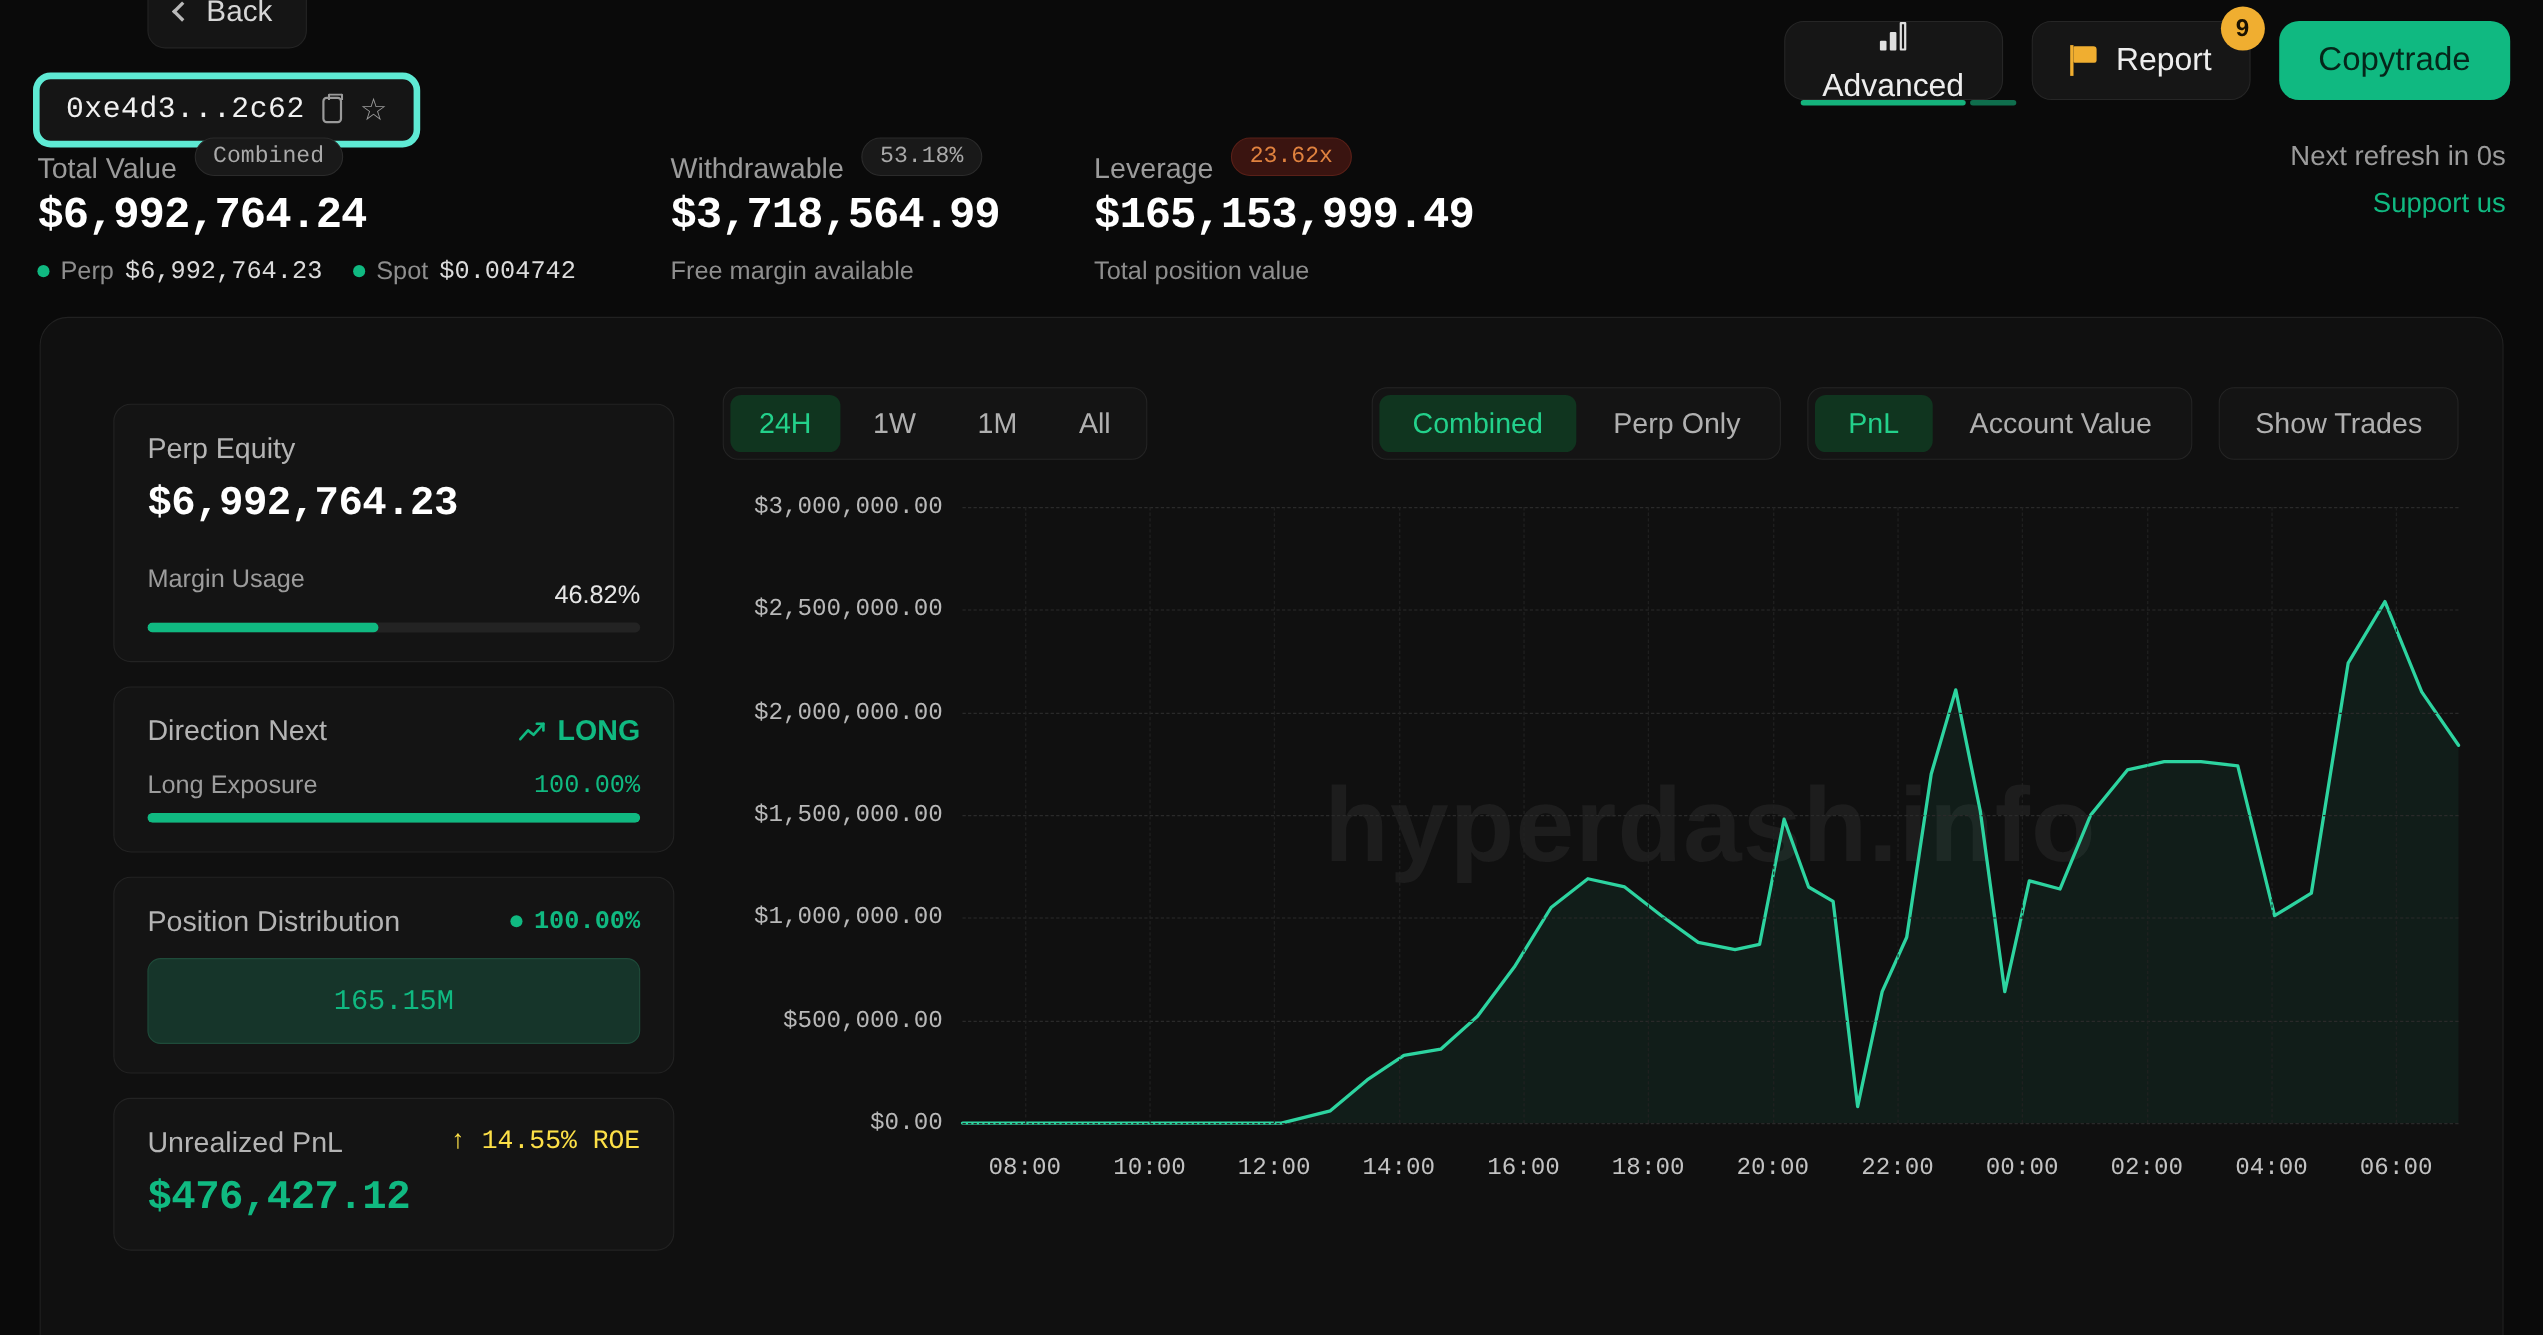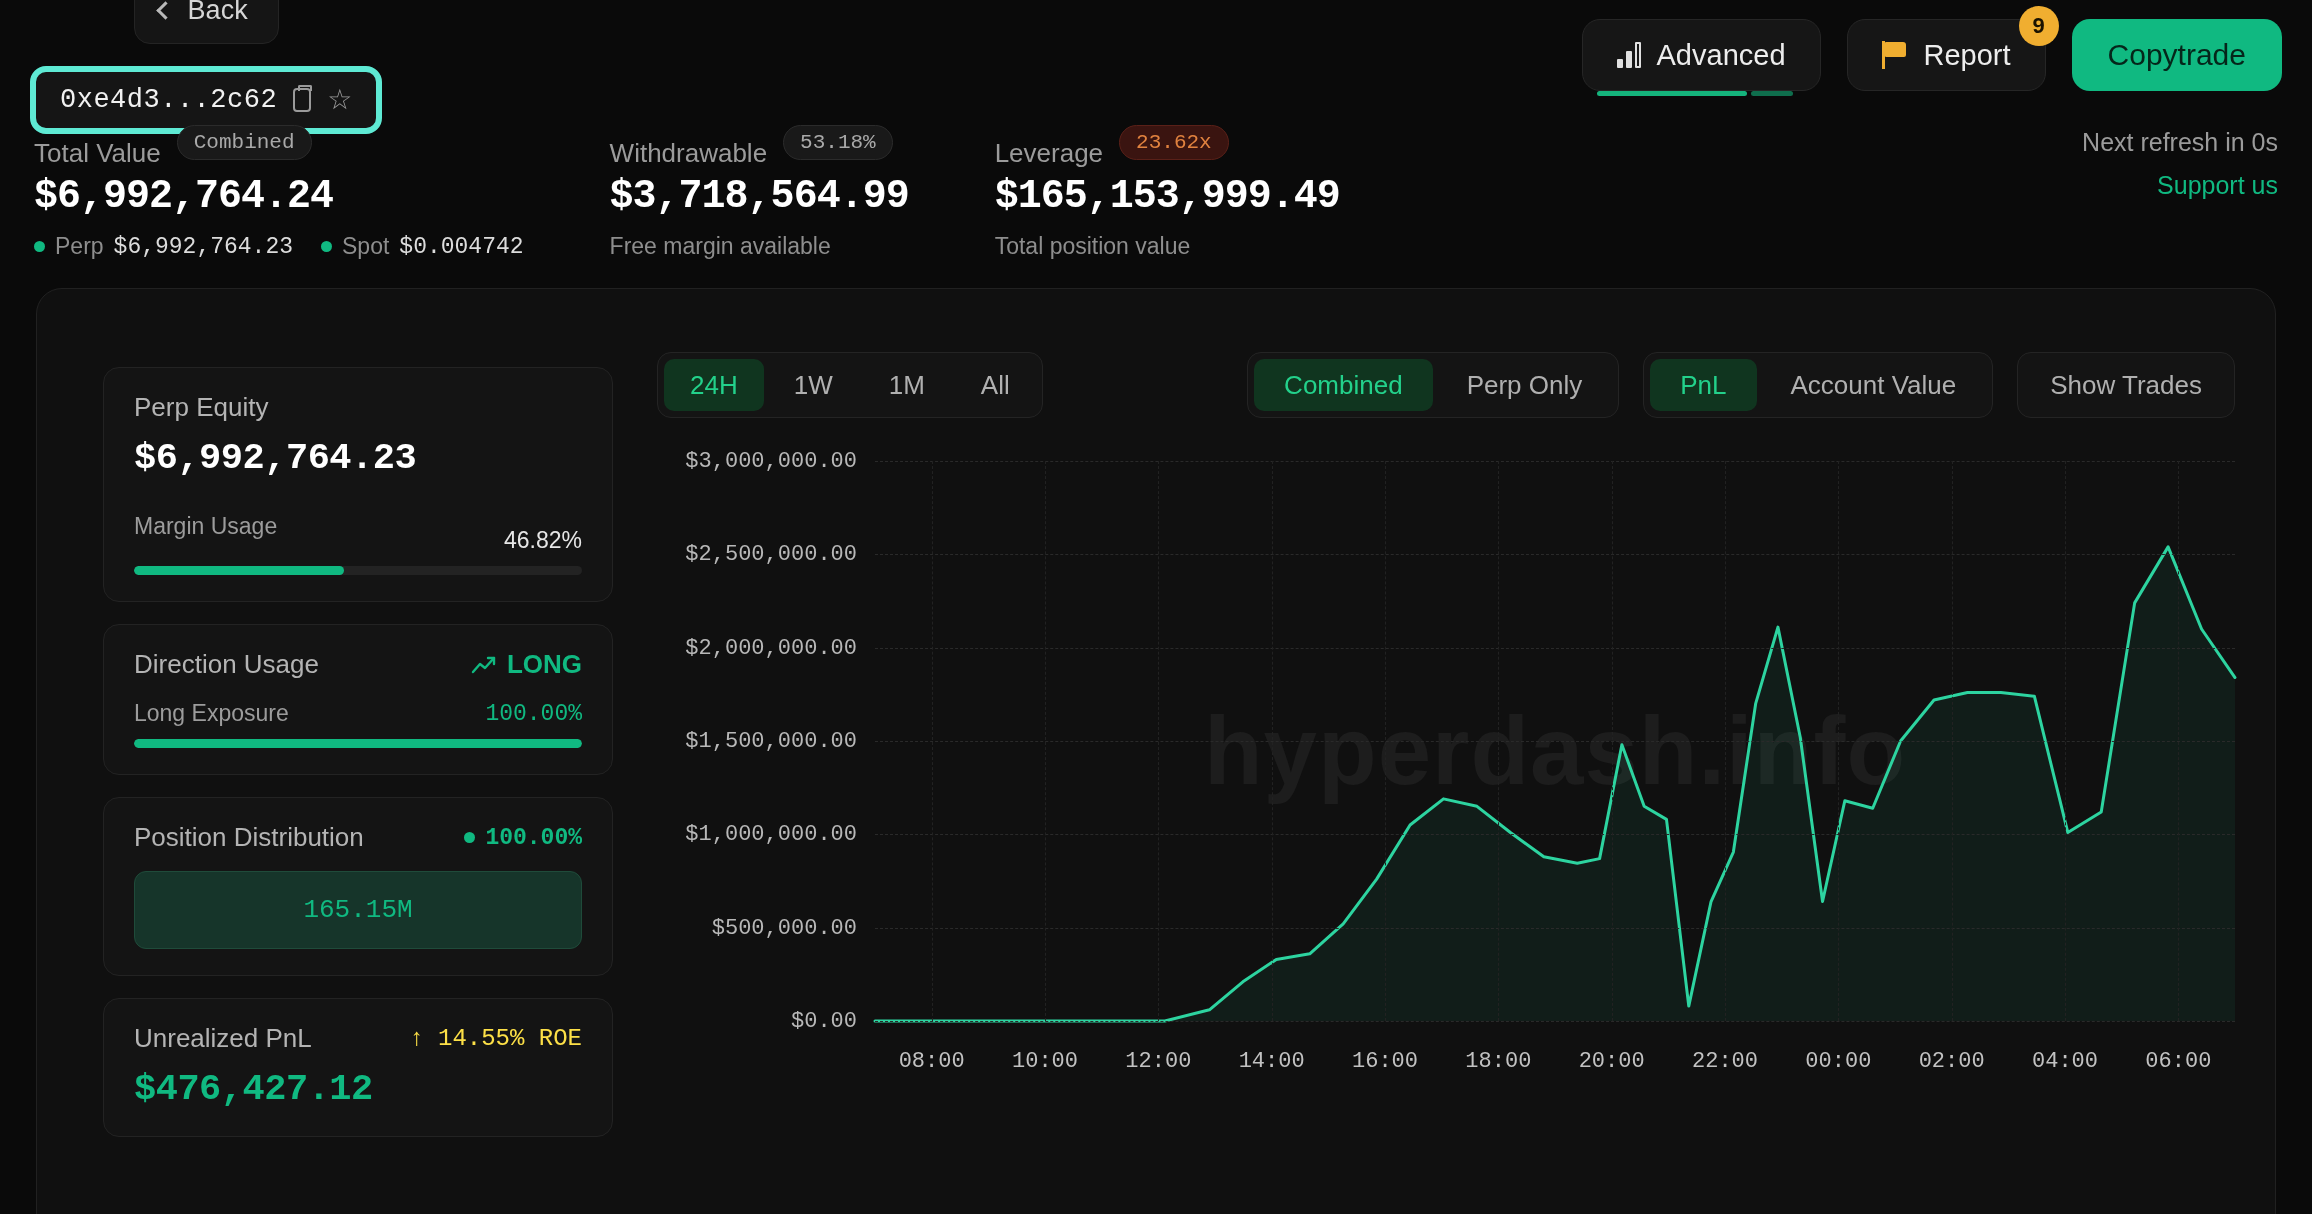--- a/index.html
+++ b/index.html
@@ -38,21 +38,21 @@
   .ic-copy:before { content:""; position:absolute; left:3px; top:-5px; width:10px; height:4px; border:2px solid #9a9a9a; border-bottom:none; border-radius:2px 2px 0 0;}
   .ic-star { font-size: 28px; color: #9a9a9a; line-height: 1; }
 
   .topbar-right { margin-left: auto; display: flex; align-items: center; gap: 26px; }
   .btn-adv, .btn-report {
     position: relative; display: flex; align-items: center; gap: 16px;
     height: 72px; padding: 0 34px;
     background: #161616; border: 1px solid #262626; border-radius: 18px;
     font-size: 29px; color: #ededed;
   }
-  .btn-adv { overflow: visible; }
+  .btn-adv { overflow: visible; flex-direction: column; }
   .adv-underline {
     position: absolute; left: 14px; bottom: -6px; width: 150px; height: 5px;
     background: #15b37c; border-radius: 3px;
   }
   .adv-underline:after { content:""; position:absolute; right:-46px; top:0; width:42px; height:5px; background:#0f6e4d; border-radius:3px; }
   .ic-bars { display: flex; align-items: flex-end; gap: 3px; height: 26px; }
   .ic-bars i { display:block; width:6px; background:#e0e0e0; border-radius:1px; }
   .ic-bars i:nth-child(1){height:9px;} .ic-bars i:nth-child(2){height:17px;} .ic-bars i:nth-child(3){height:26px; background:none; border:2px solid #e0e0e0;}
   .ic-flag { width: 26px; height: 28px; position: relative; }
   .ic-flag:before { content:""; position:absolute; left:0; top:0; width:3px; height:28px; background:#f0ae30; }
@@ -249,21 +249,21 @@
         <span class="card-sub">Margin Usage</span>
         <span class="card-sub-r">46.82%</span>
       </div>
       <div class="bar">
           <span id="bar1" style="width: 46.82%;"></span>
         </div>
     </div>
 
     <div class="card">
       <div class="card-row">
-        <span class="card-title">Direction Usage</span>
+        <span class="card-title">Direction Next</span>
         <span class="bias">
           <svg width="26" height="18" viewBox="0 0 26 18">
             <path d="M2 16 L9 8 L14 12 L23 2" stroke="#10b981" stroke-width="2.4" fill="none" stroke-linecap="round" stroke-linejoin="round"></path>
             <path d="M17 2 L23 2 L23 8" stroke="#10b981" stroke-width="2.4" fill="none" stroke-linecap="round" stroke-linejoin="round"></path>
           </svg>
           <span>LONG</span>
         </span>
       </div>
       <div class="card-row mt18">
         <span class="card-sub">Long Exposure</span>

